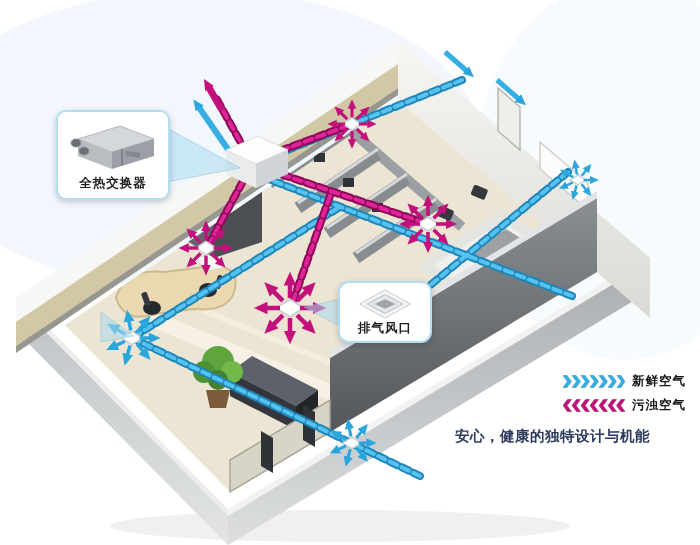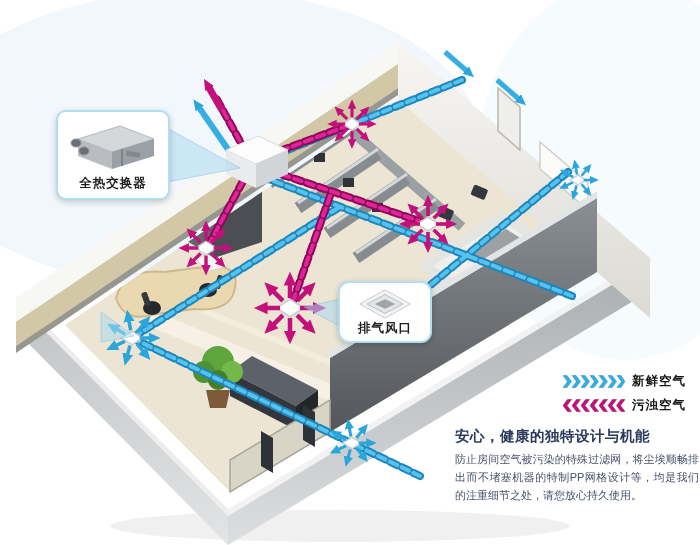--- a/index.html
+++ b/index.html
@@ -319,16 +319,15 @@
           <path d="M53.5,0.5 L49.5,0.5 L45,6.5 L49.5,12.5 L53.5,12.5 L49,6.5 Z"></path>
           <path d="M62,0.5 L58,0.5 L53.5,6.5 L58,12.5 L62,12.5 L57.5,6.5 Z"></path>
         </g>
       </svg>
       <span class="legend-label">污浊空气</span>
     </div>
   </div>
 
   <div class="desc">
     <h2>安心，健康的独特设计与机能</h2>
-    <p>防止房间空气被污染的特殊过滤网，将尘埃顺畅排出而不堵塞机器的特制PP网格设计等，均是我们的注重细节之处，请您放心持久使用。</p>
   </div>
 
 </div>
 
 </body></html>

